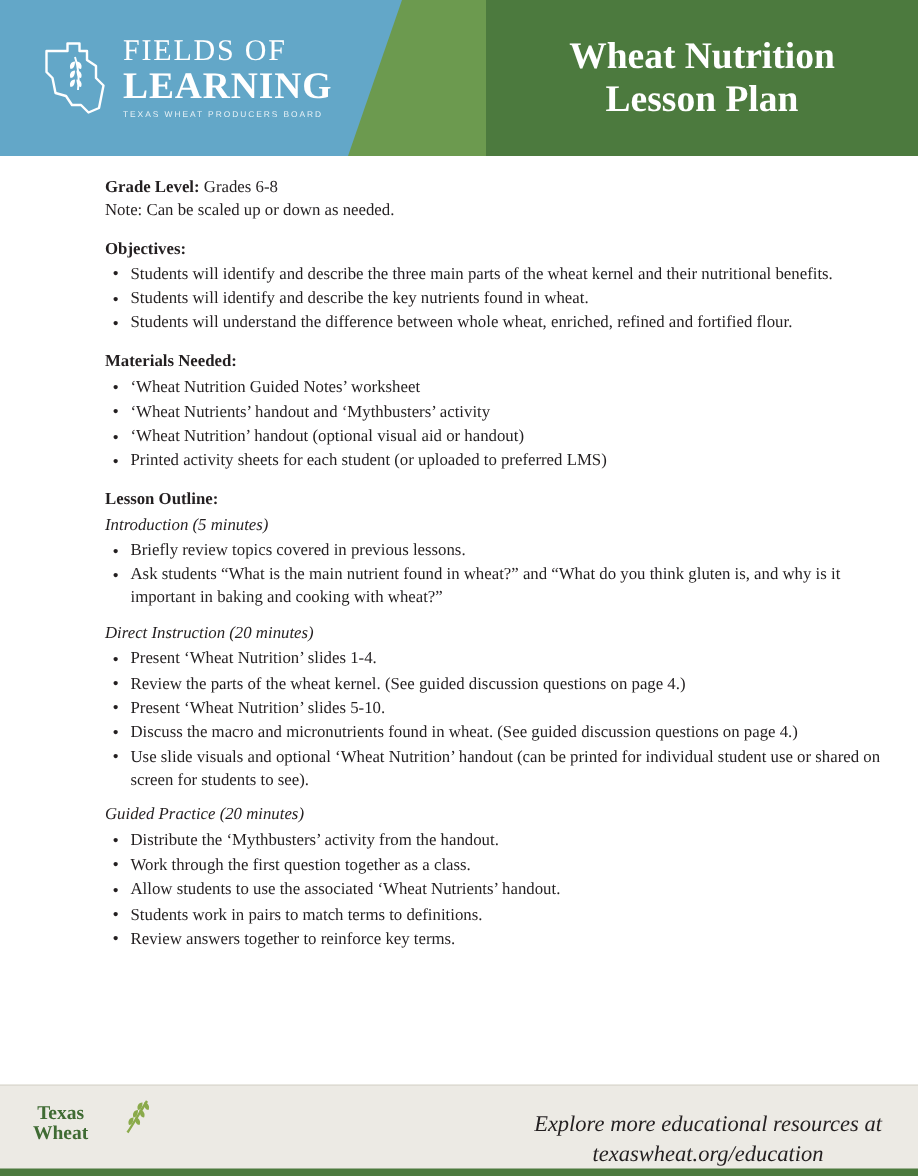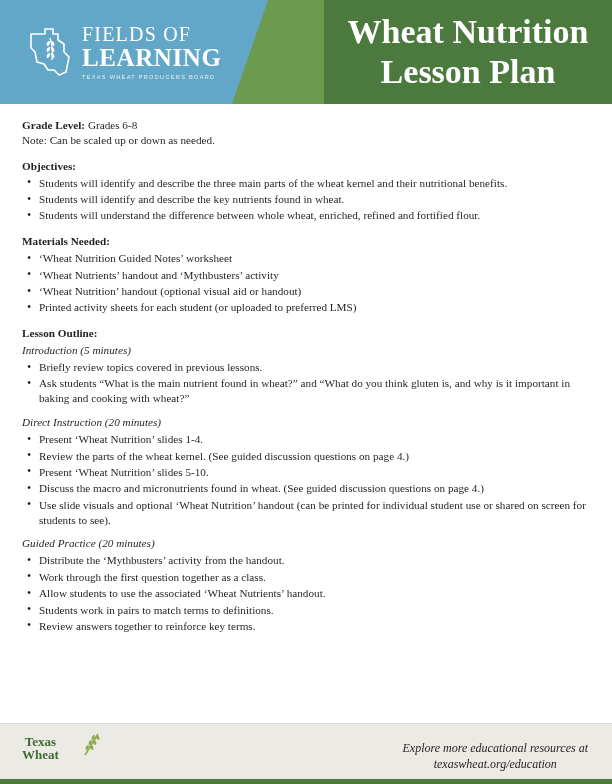--- a/index.html
+++ b/index.html
@@ -91,32 +91,32 @@
     background: #4c7a3e;
     display: flex;
     flex-direction: column;
     align-items: center;
     justify-content: center;
   }
   .header-title {
     color: #ffffff;
     font-family: "Liberation Serif", serif;
     font-weight: bold;
-    font-size: 34px;
+    font-size: 25px;
     line-height: 1.18;
     text-align: left;
   }
 
   
   .content {
     padding: 14px 22px 0 22px;
     font-size: 11.2px;
     line-height: 1.33;
   }
-  .block { margin-bottom: 11px; }
+  .block { margin-bottom: 11px; margin-left: 48px; }
   .lbl { font-weight: bold; }
   .line { margin: 0; }
   .section-head {
     font-weight: bold;
     margin: 0 0 2px 0;
   }
   .sub-head {
     font-style: italic;
     margin: 0 0 2px 0;
   }
@@ -163,21 +163,21 @@
     position: absolute;
     left: 57px;
     top: -4px;
   }
   .footer-right {
     position: absolute;
     right: 24px;
     top: 16px;
     text-align: center;
     font-style: italic;
-    font-size: 12px;
+    font-size: 15px;
     line-height: 1.35;
     color: #231f20;
   }
   .footer-right .url { font-style: italic; }
   .footer-stripe {
     position: absolute;
     left: 0; bottom: 0;
     width: 612px; height: 5px;
     background: #4c7a3e;
   }

